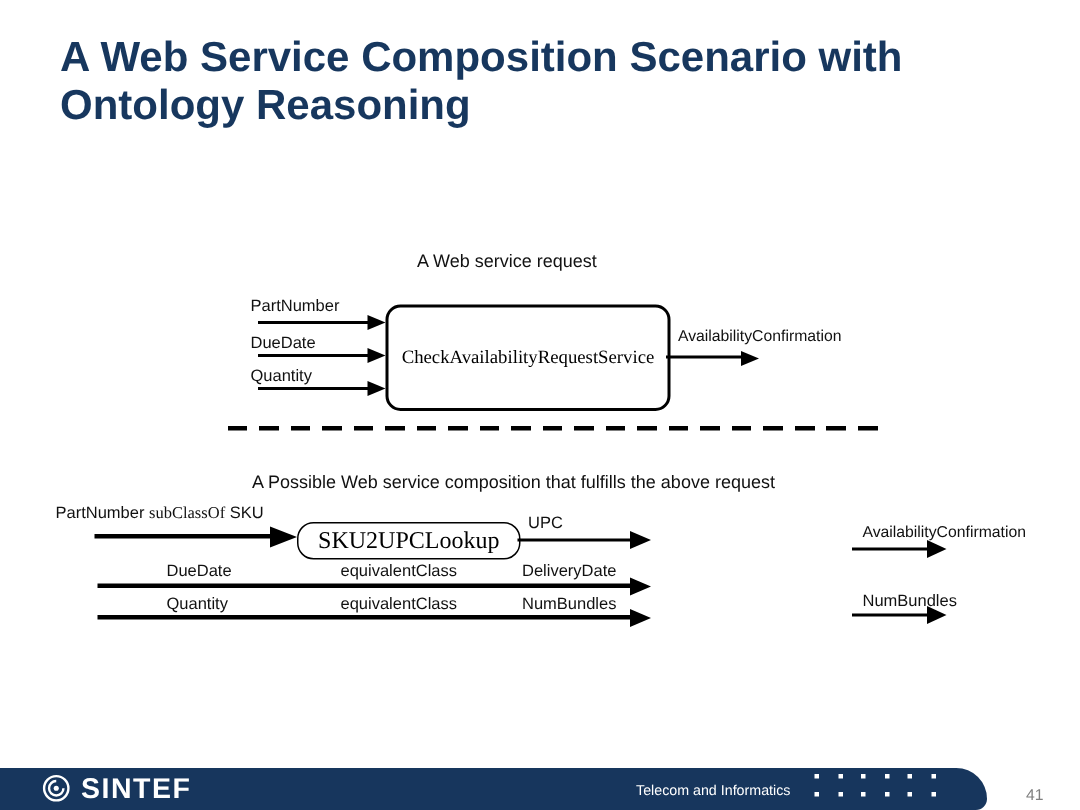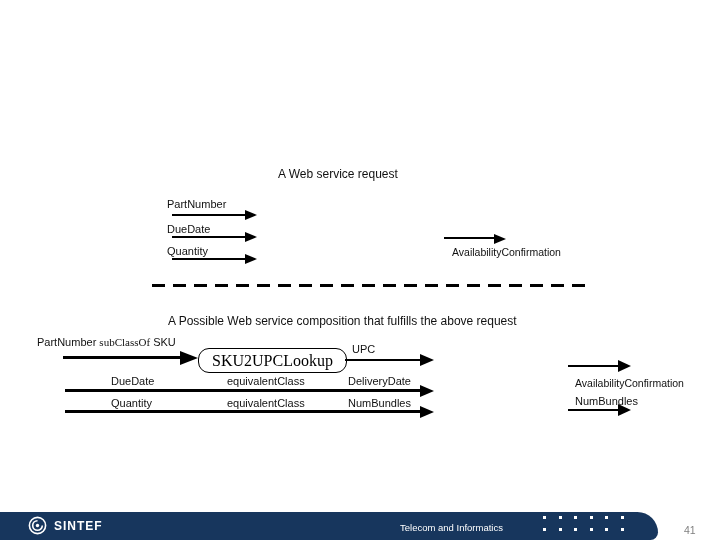--- a/index.html
+++ b/index.html
@@ -3,62 +3,64 @@
 <meta charset="utf-8">
 <style>
   html,body{margin:0;padding:0;background:#fff;}
   .slide{position:relative;width:720px;height:540px;background:#fff;overflow:hidden;
          font-family:"Liberation Sans",sans-serif;color:#000;}
   .title{position:absolute;left:40px;top:22px;width:660px;
          font-size:28px;line-height:32px;font-weight:bold;color:#17375e;}
   
   .lbl{position:absolute;font-size:11px;line-height:12px;white-space:nowrap;color:#111;}
   .cap{position:absolute;font-size:12px;line-height:14px;white-space:nowrap;color:#111;}
-  .small{font-size:10.5px;margin-top:28px;}
+  .small{font-size:10.5px;}
   .sbox{position:absolute;border:2px solid #000;border-radius:10px;background:#fff;
         display:flex;align-items:center;justify-content:center;
         font-family:"Liberation Serif",serif;white-space:nowrap;}
   .hl{position:absolute;background:#000;}
   .ah{position:absolute;width:0;height:0;border-style:solid;border-color:transparent;
       border-left-color:#000;border-right-width:0;}
   .dash{position:absolute;height:3px;
         background:repeating-linear-gradient(to right,#000 0,#000 13px,transparent 13px,transparent 21px);}
   .rel-italic{font-family:"Liberation Serif",serif;}
   
   .bar{position:absolute;left:0;top:512px;width:658px;height:28px;background:#17365d;
        border-radius:0 22px 8px 0;}
   .logo{position:absolute;left:28px;top:516px;width:19px;height:19px;}
   .logoname{position:absolute;left:54px;top:517px;height:19px;line-height:19px;
-            color:#fff;font-weight:bold;font-size:12px;letter-spacing:1px;}
-  .dept{position:absolute;left:400px;top:522px;color:#fff;font-size:9.5px;line-height:11px;}
+            color:#fff;font-weight:bold;font-size:19px;letter-spacing:1px;}
+  .dept{position:absolute;left:424px;top:522px;color:#fff;font-size:9.5px;line-height:11px;}
   .dots{position:absolute;left:543px;top:516px;display:grid;
         grid-template-columns:repeat(6,3px);grid-auto-rows:3px;column-gap:12.5px;row-gap:9px;}
   .dots i{display:block;width:3px;height:3px;background:#fff;}
   .pagenum{position:absolute;left:684px;top:524px;color:#7f7f7f;font-size:10.5px;}
 </style>
 </head>
 <body>
 
 <div class="slide">
 
+  <div class="title">A Web Service Composition Scenario with Ontology Reasoning</div>
 
   <div class="cap" style="left:278px;top:167px;">A Web service request</div>
 
   <div class="lbl" style="left:167px;top:198px;">PartNumber</div>
   <div class="hl" style="left:172px;top:214px;width:74px;height:2px;"></div>
   <div class="ah" style="left:245px;top:210px;border-width:5px 0 5px 12px;"></div>
 
   <div class="lbl" style="left:167px;top:223px;">DueDate</div>
   <div class="hl" style="left:172px;top:236px;width:74px;height:2px;"></div>
   <div class="ah" style="left:245px;top:232px;border-width:5px 0 5px 12px;"></div>
 
   <div class="lbl" style="left:167px;top:245px;">Quantity</div>
   <div class="hl" style="left:172px;top:258px;width:74px;height:2px;"></div>
   <div class="ah" style="left:245px;top:254px;border-width:5px 0 5px 12px;"></div>
 
+  <div class="sbox" style="left:257px;top:203px;width:186px;height:67px;font-size:12.5px;">CheckAvailabilityRequestService</div>
 
   <div class="lbl small" style="left:452px;top:218px;">AvailabilityConfirmation</div>
   <div class="hl" style="left:444px;top:237px;width:50px;height:2px;"></div>
   <div class="ah" style="left:494px;top:234px;border-width:5px 0 5px 12px;"></div>
 
   <div class="dash" style="left:152px;top:284px;width:436px;"></div>
   <div class="cap" style="left:168px;top:298px;margin-top:16px;">A Possible Web service composition that fulfills the above request</div>
 
   <div class="lbl" style="left:37px;top:336px;"><span>PartNumber</span>&nbsp;<span class="rel-italic">subClassOf</span>&nbsp;<span>SKU</span></div>
   <div class="hl" style="left:63px;top:356px;width:117px;height:3px;"></div>

